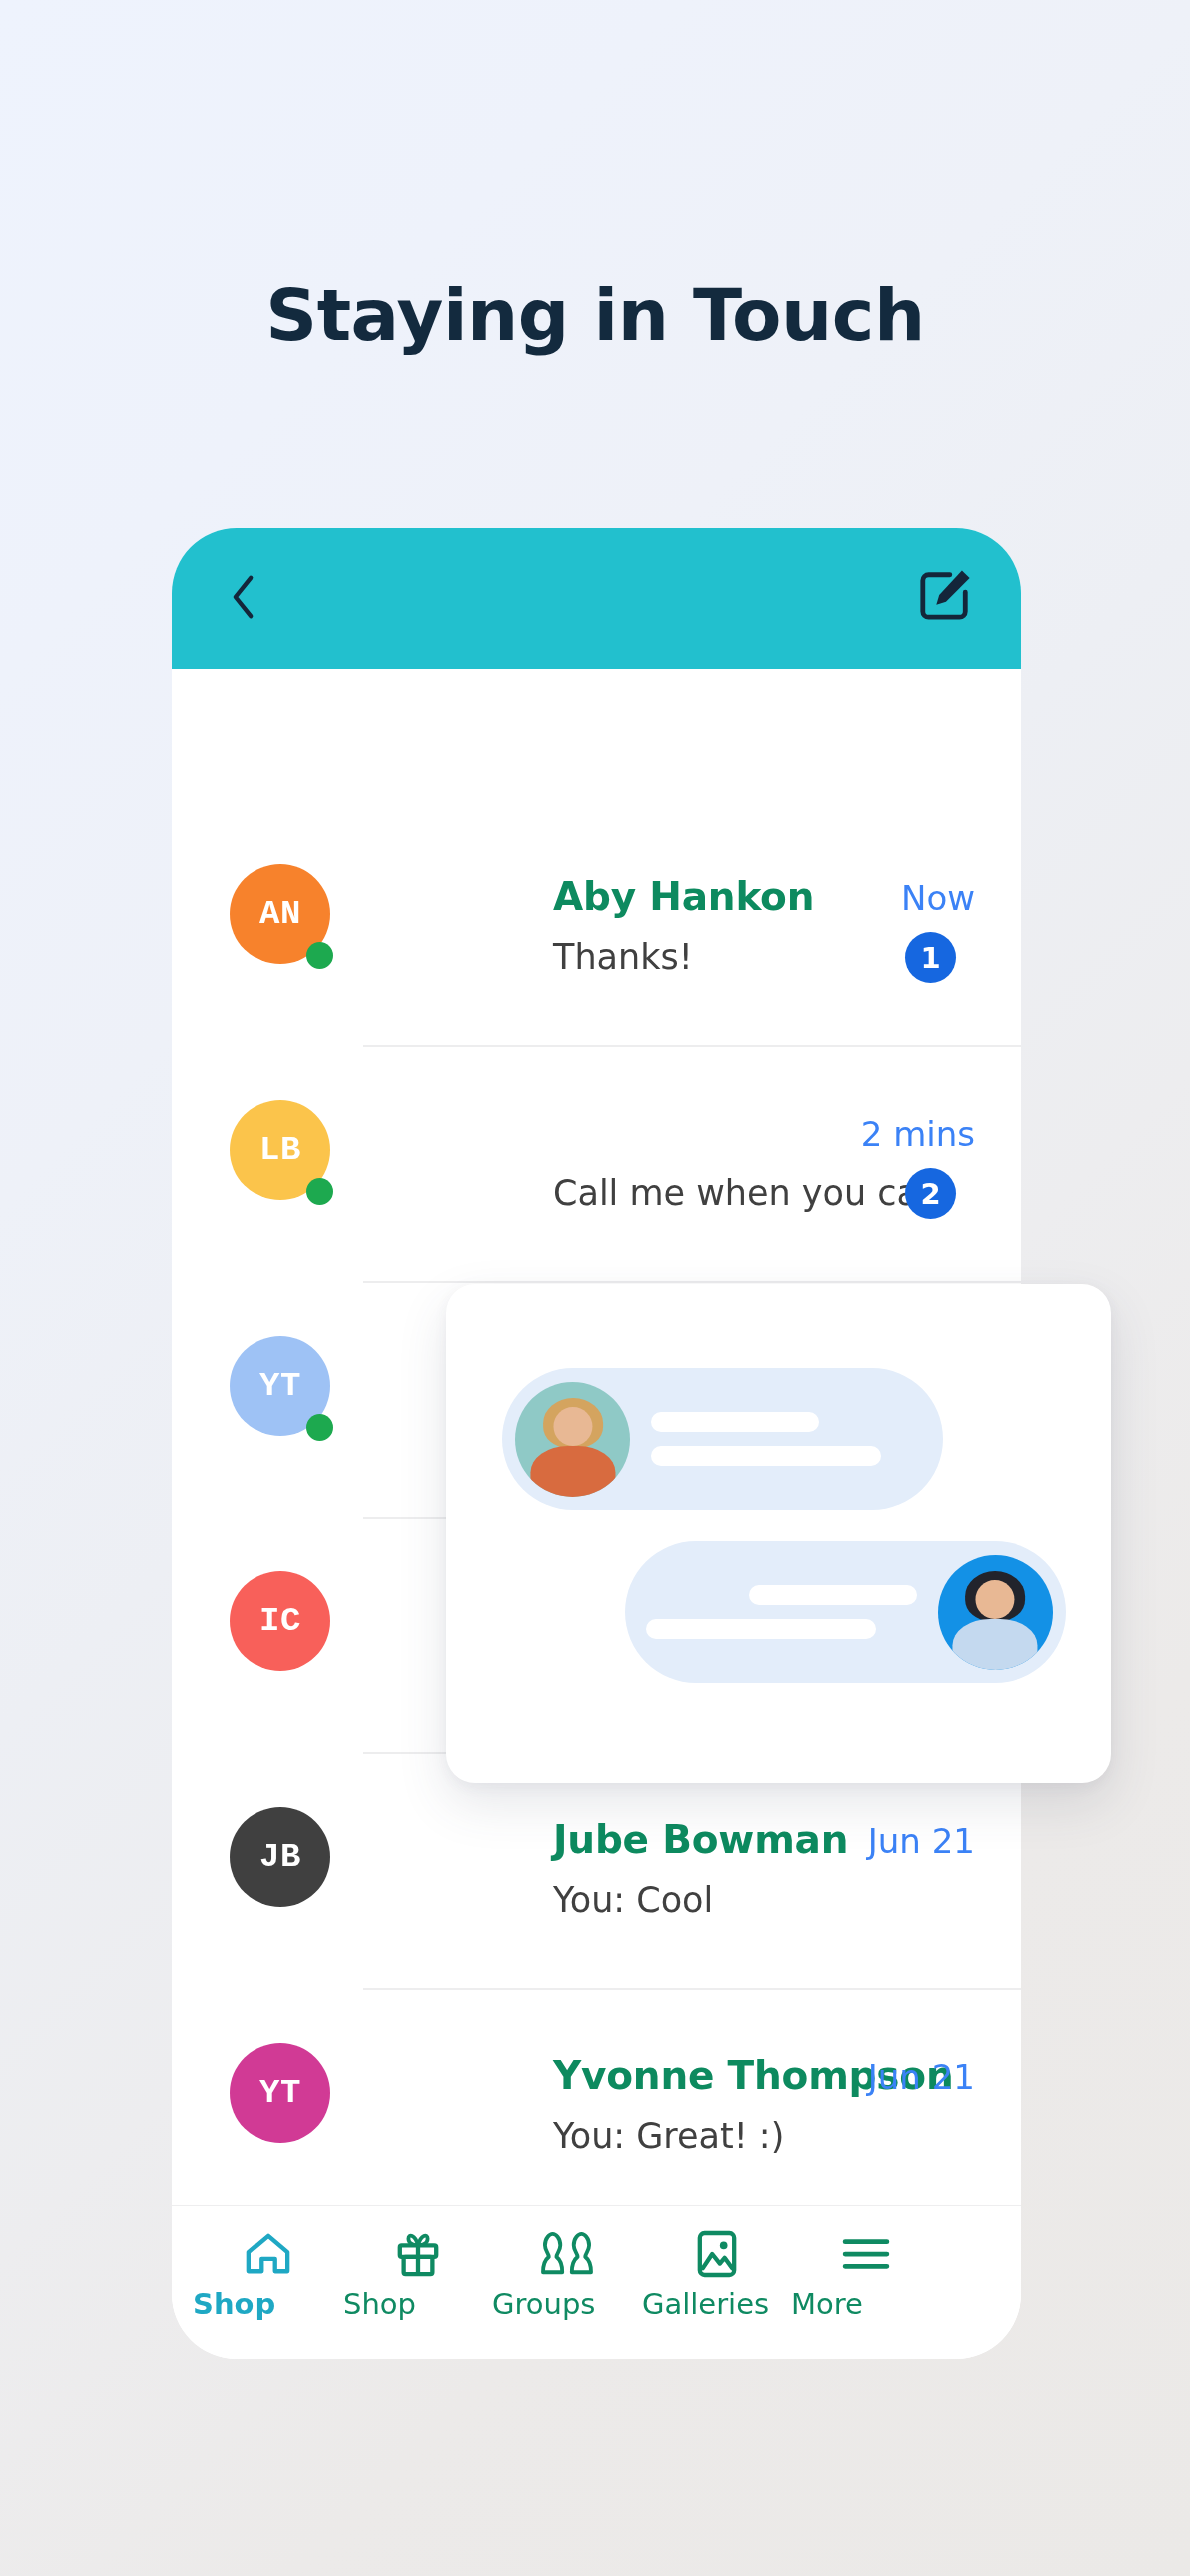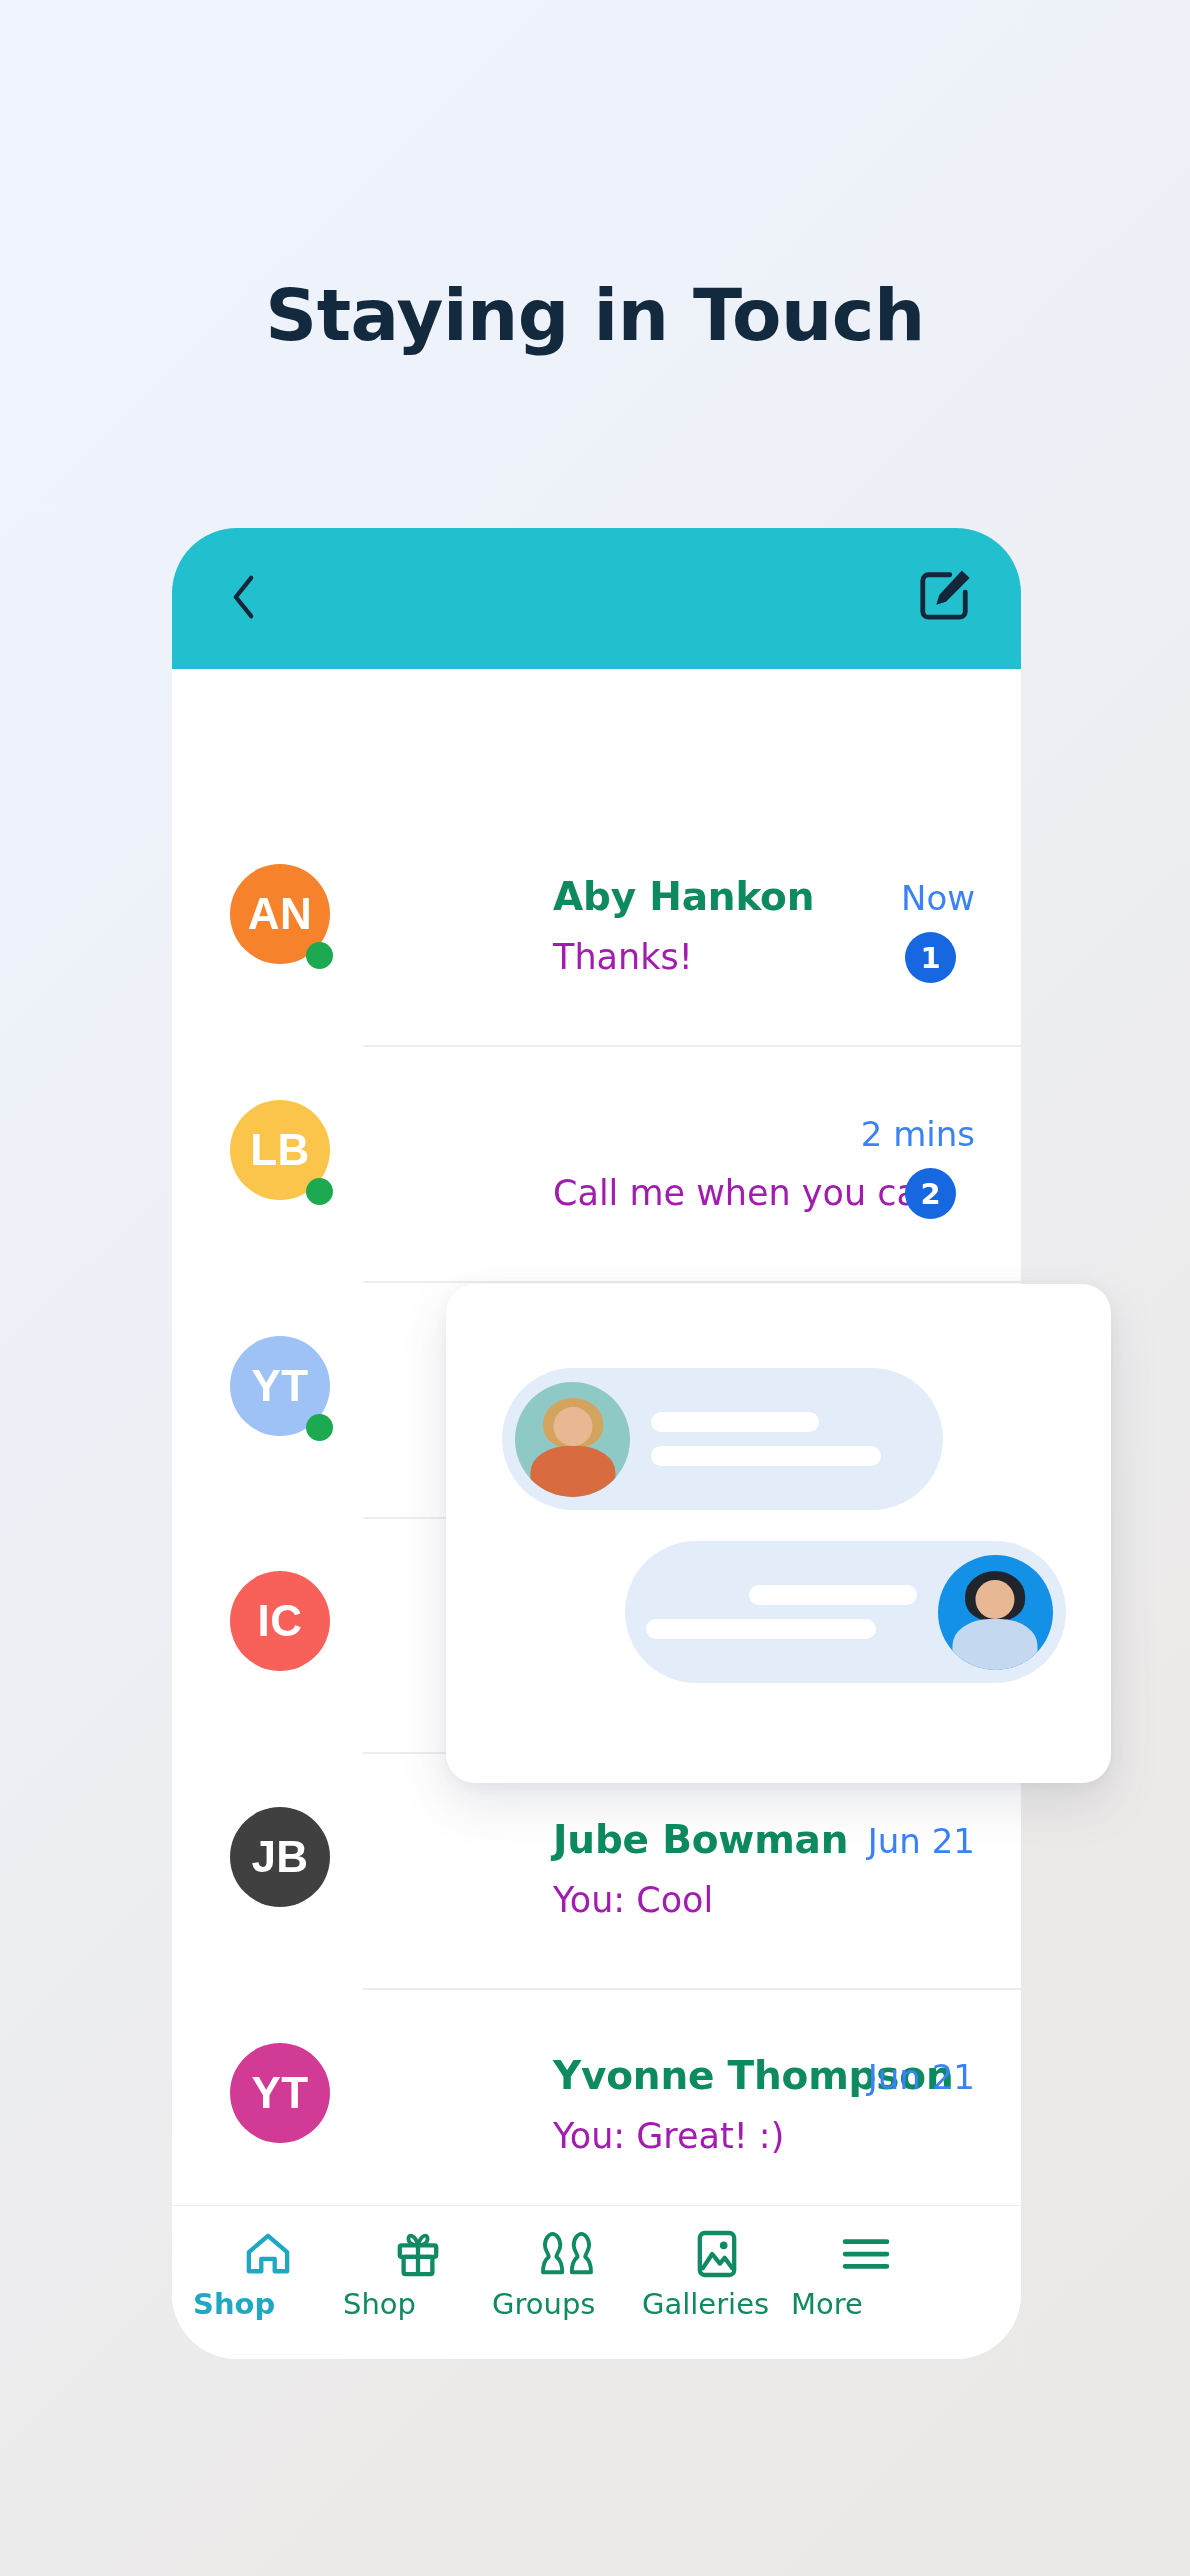--- a/index.html
+++ b/index.html
@@ -138,24 +138,24 @@
     position: absolute;
     left: 58px;
     top: 53px;
     width: 100px;
     height: 100px;
     border-radius: 50%;
     display: flex;
     align-items: center;
     justify-content: center;
     color: #ffffff;
-    font-size: 44px;
+    font-size: 34px;
     font-weight: bold;
     letter-spacing: 0.5px;
-    font-family: Liberation Sans, sans-serif;
+    font-family: Liberation Mono, monospace;
     text-align: right;
   }
   .online-dot {
     position: absolute;
     left: 134px;
     top: 131px;
     width: 27px;
     height: 27px;
     border-radius: 50%;
     background: #1da94f;
@@ -169,21 +169,21 @@
     color: #0d8a5f;
     white-space: nowrap;
     font-family: "DejaVu Sans", sans-serif;
     letter-spacing: -0.2px;
   }
   .conv-snippet {
     position: absolute;
     left: 381px;
     top: 126px;
     font-size: 35px;
-    color: #a21caf;
+    color: #404040;
     white-space: nowrap;
     font-family: "DejaVu Sans", sans-serif;
   }
   .conv-time {
     position: absolute;
     right: 46px;
     top: 67px;
     font-size: 34px;
     color: #3b82f6;
     white-space: nowrap;

